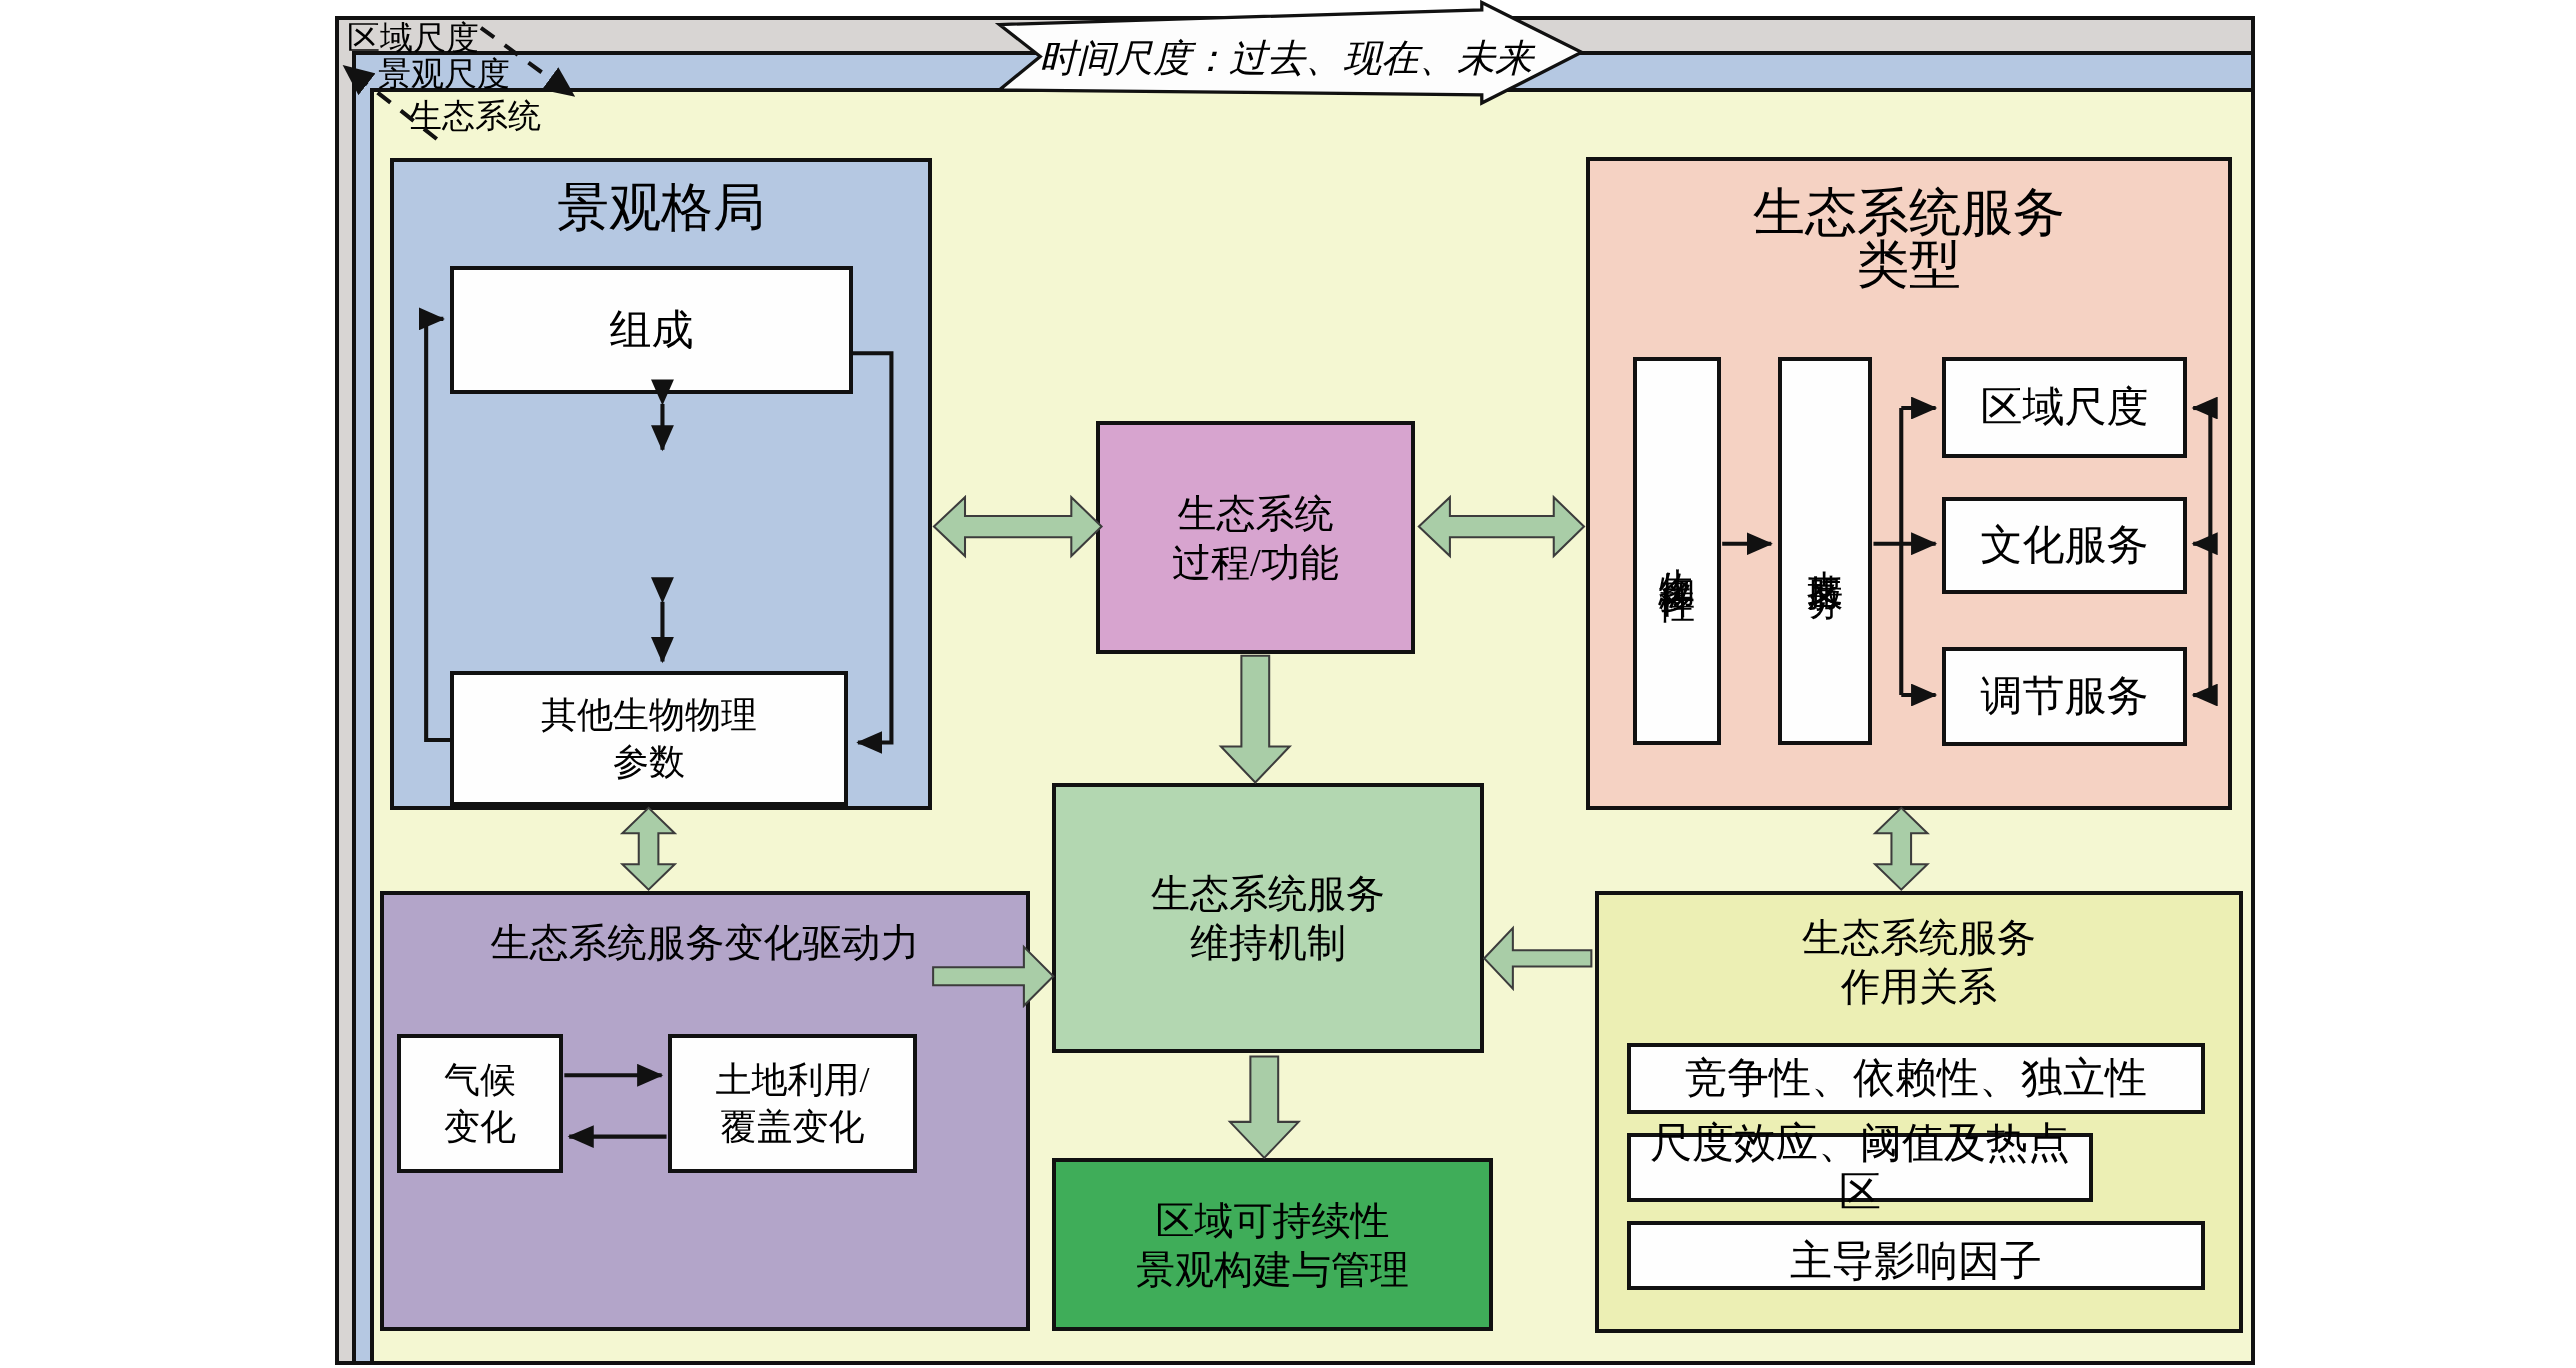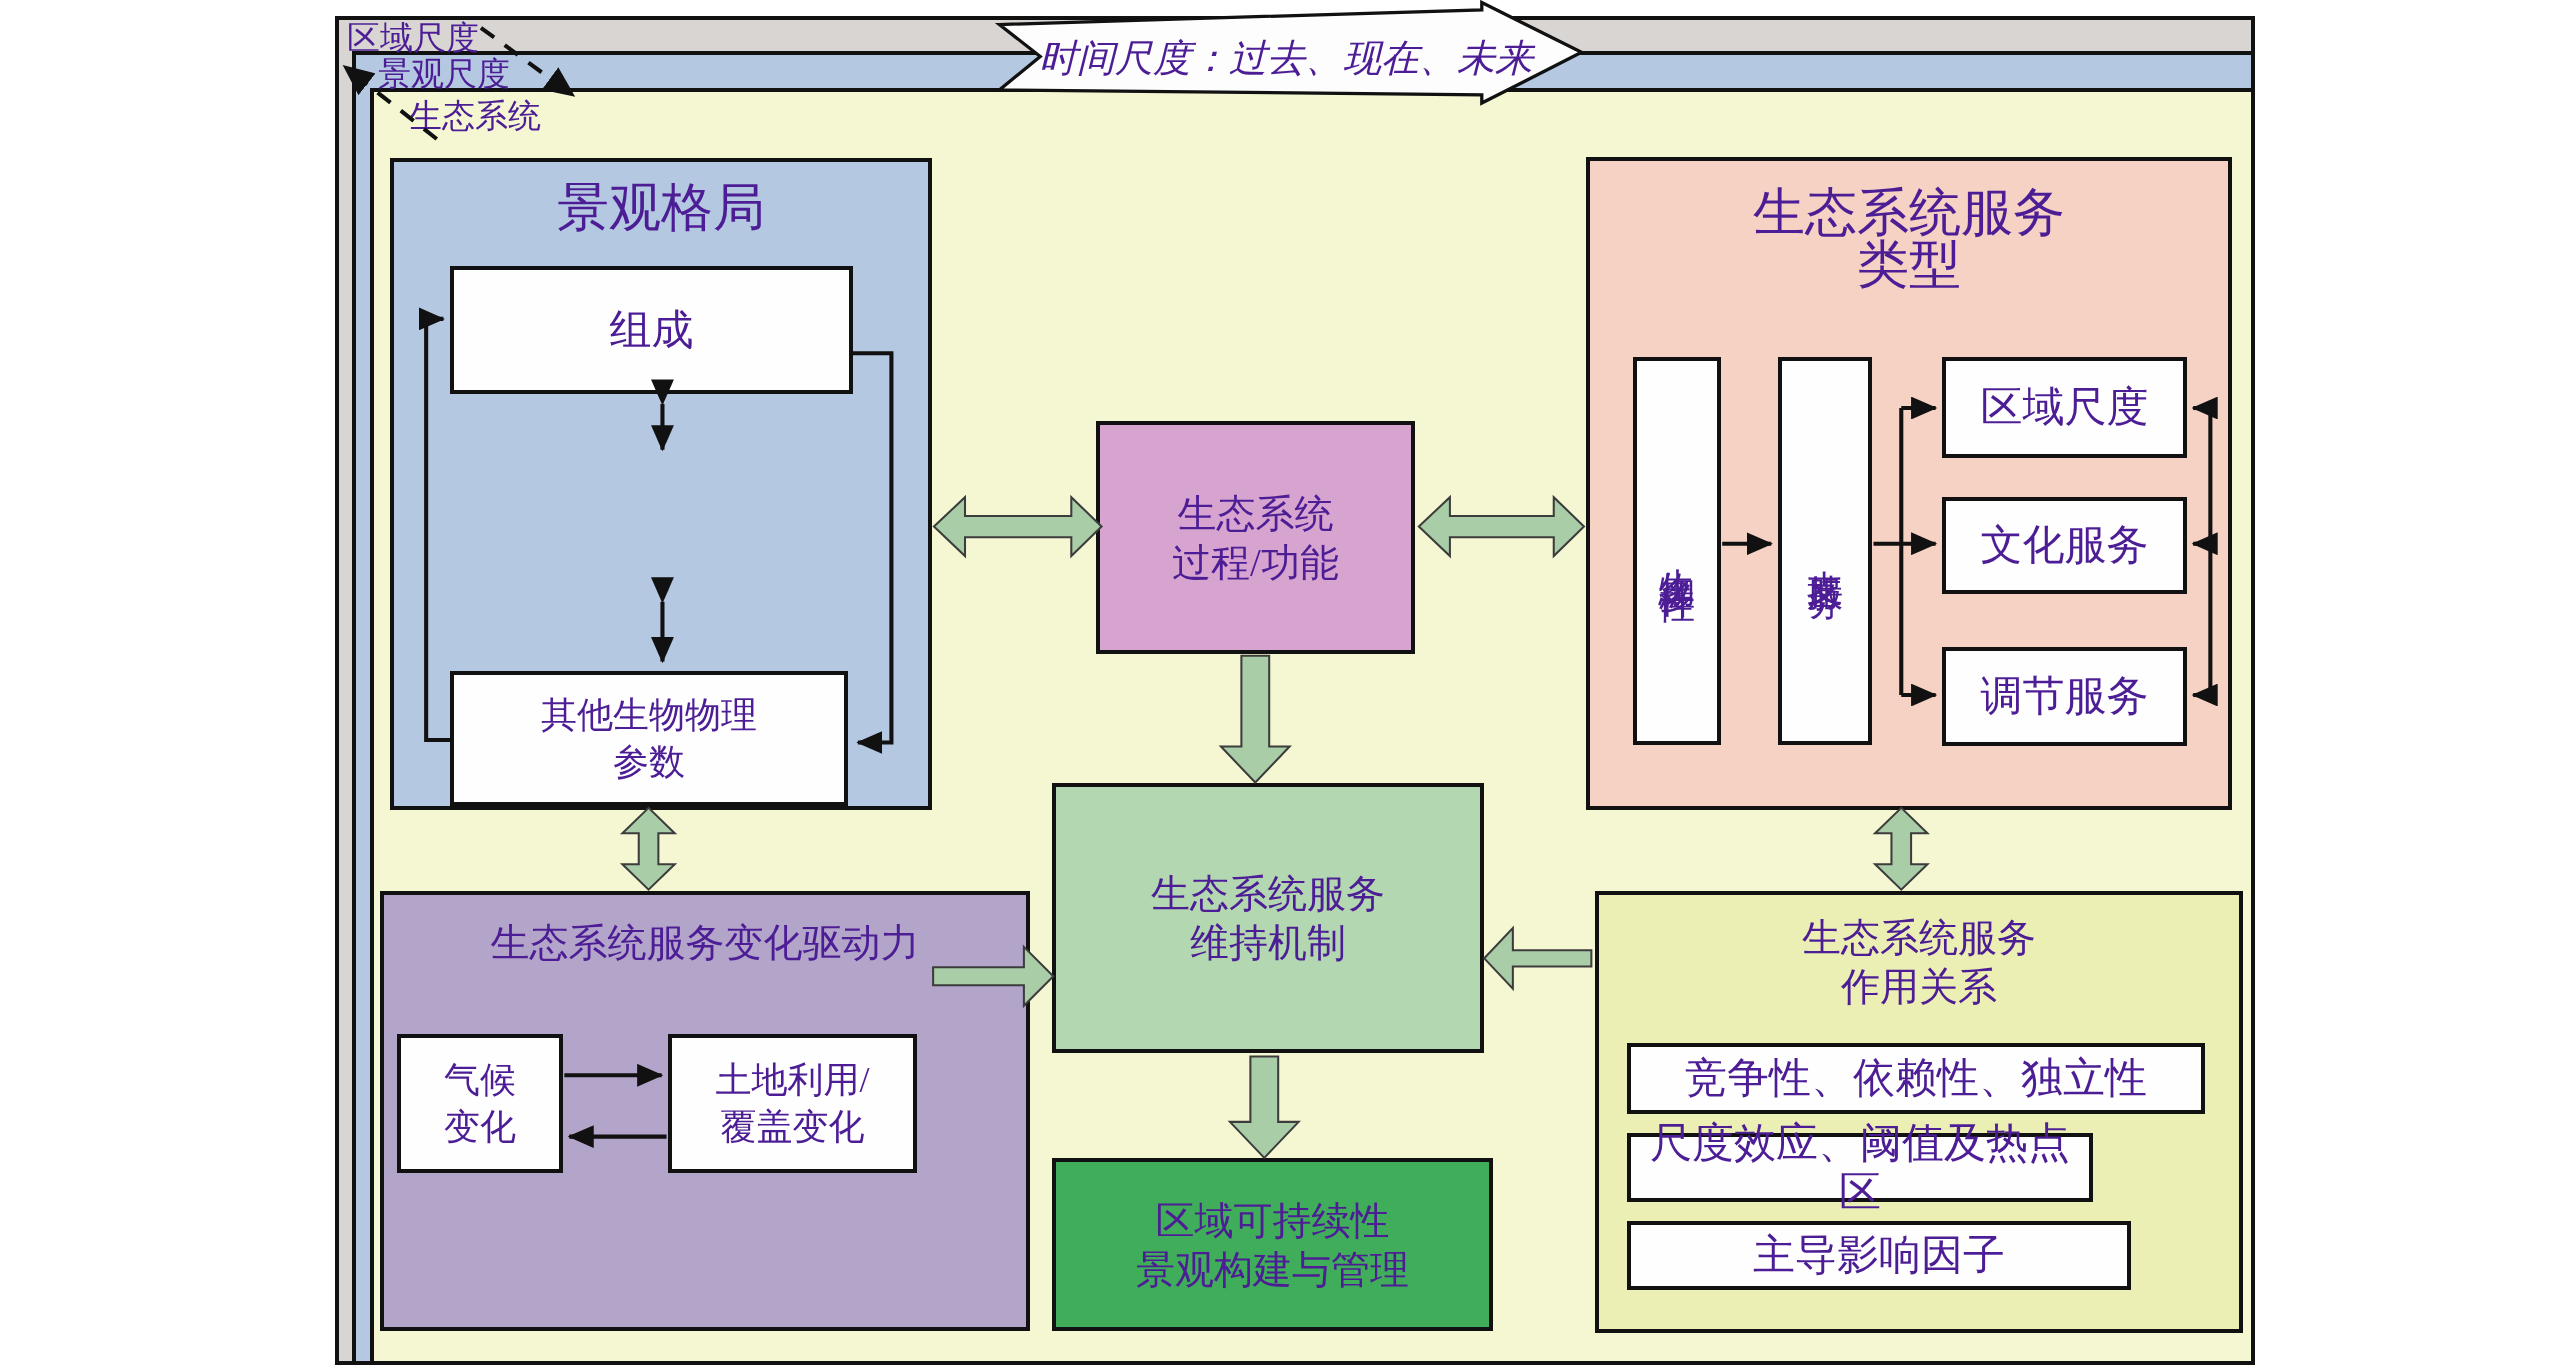--- a/index.html
+++ b/index.html
@@ -1,18 +1,18 @@
 <!DOCTYPE html>
 <html style="font-size:13px"><head>
 <meta charset="utf-8">
 <style>
   html,body{margin:0;padding:0;background:#ffffff;}
   #canvas{
     position:relative;width:2576px;height:1368px;background:#ffffff;overflow:hidden;
-    font-family:"Liberation Serif","DejaVu Serif",serif;color:#4c1d95;
+    font-family:"Liberation Serif","DejaVu Serif",serif;color:#000000;
   }
   .abs{position:absolute;box-sizing:border-box;}
   .band{border:4.1px solid #111;}
   .box{
     border:4.1px solid #111;display:flex;flex-direction:column;
     align-items:center;justify-content:center;text-align:center;
   }
   .whitebox{background:#fefefe;}
   .label{white-space:nowrap;}
   .tline{display:block;}
@@ -110,21 +110,21 @@
       <span class="tline">生态系统服务</span>
       <span class="tline">作用关系</span>
     </div>
   </div>
   <div class="abs box whitebox z3 txt46" style="left:1627px;top:1043px;width:578px;height:71px;">
     <span>竞争性、依赖性、独立性</span>
   </div>
   <div class="abs box whitebox z3 txt46" style="left:1627px;top:1133px;width:466px;height:69px;">
     <span>尺度效应、阈值及热点区</span>
   </div>
-  <div class="abs box whitebox z3 txt46" style="left:1627px;top:1221px;width:504px;height:69px;">
+  <div class="abs box whitebox z3 txt46" style="left:1627px;top:1221px;width:578px;height:69px;justify-content:flex-end;">
     <span>主导影响因子</span>
   </div>
 
   <div id="time-label">时间尺度：过去、现在、未来</div>
 
   <svg id="svg-overlay" width="2576" height="1368" viewBox="0 0 3150 1673">
     <defs>
       <marker id="ah" markerUnits="userSpaceOnUse" markerWidth="34" markerHeight="28" refX="30" refY="14" orient="auto">
         <path d="M0,0 L32,14 L0,28 z" fill="#111"></path>
       </marker>

